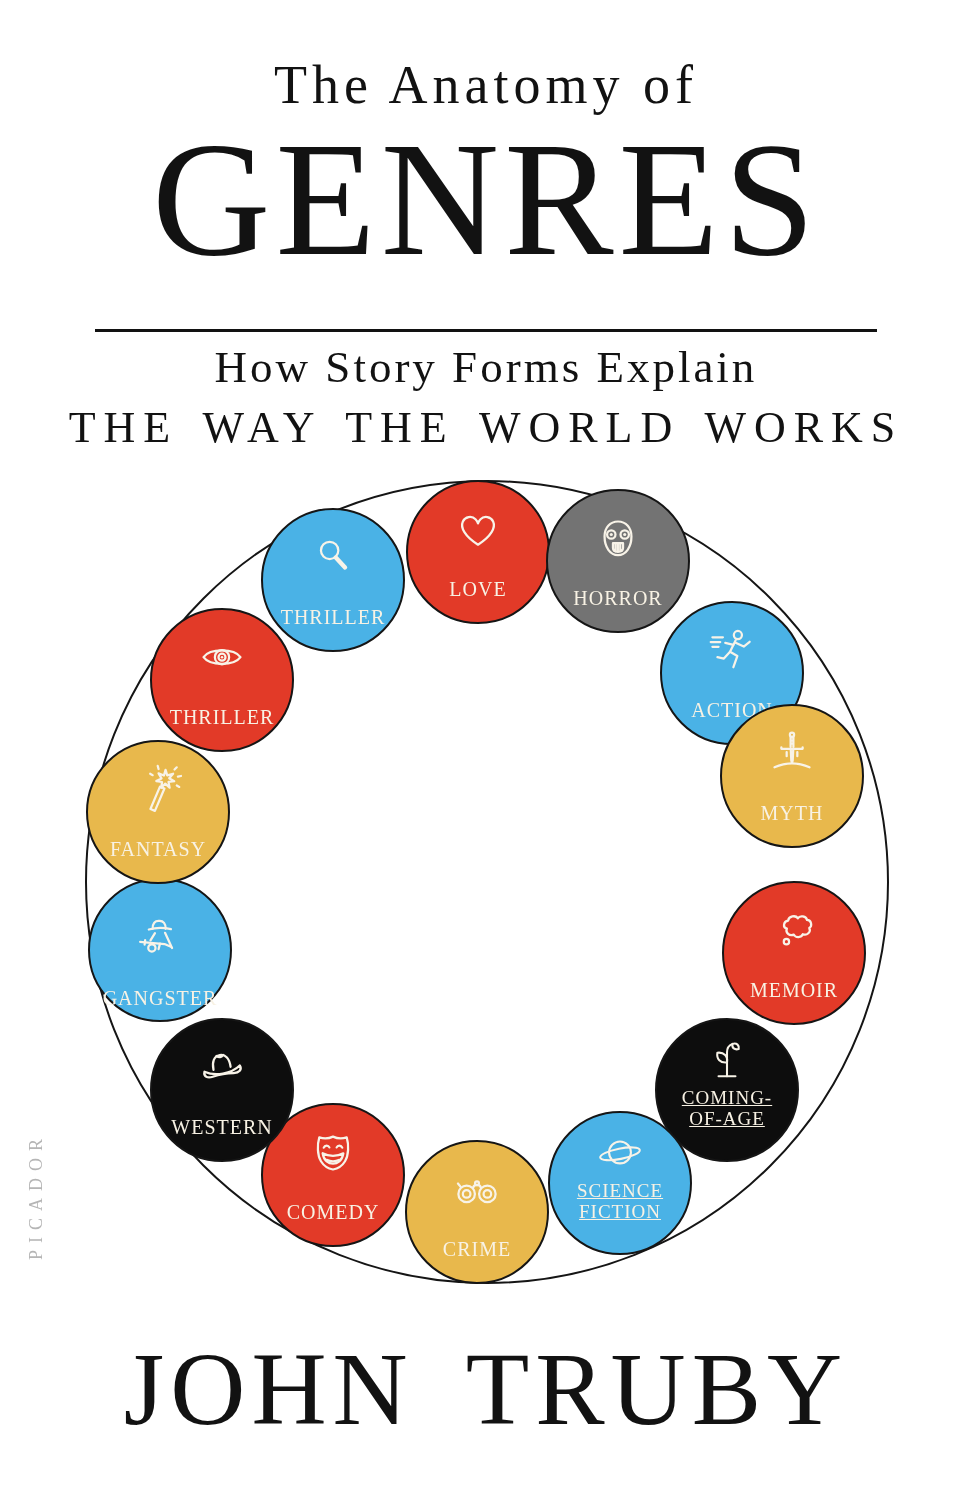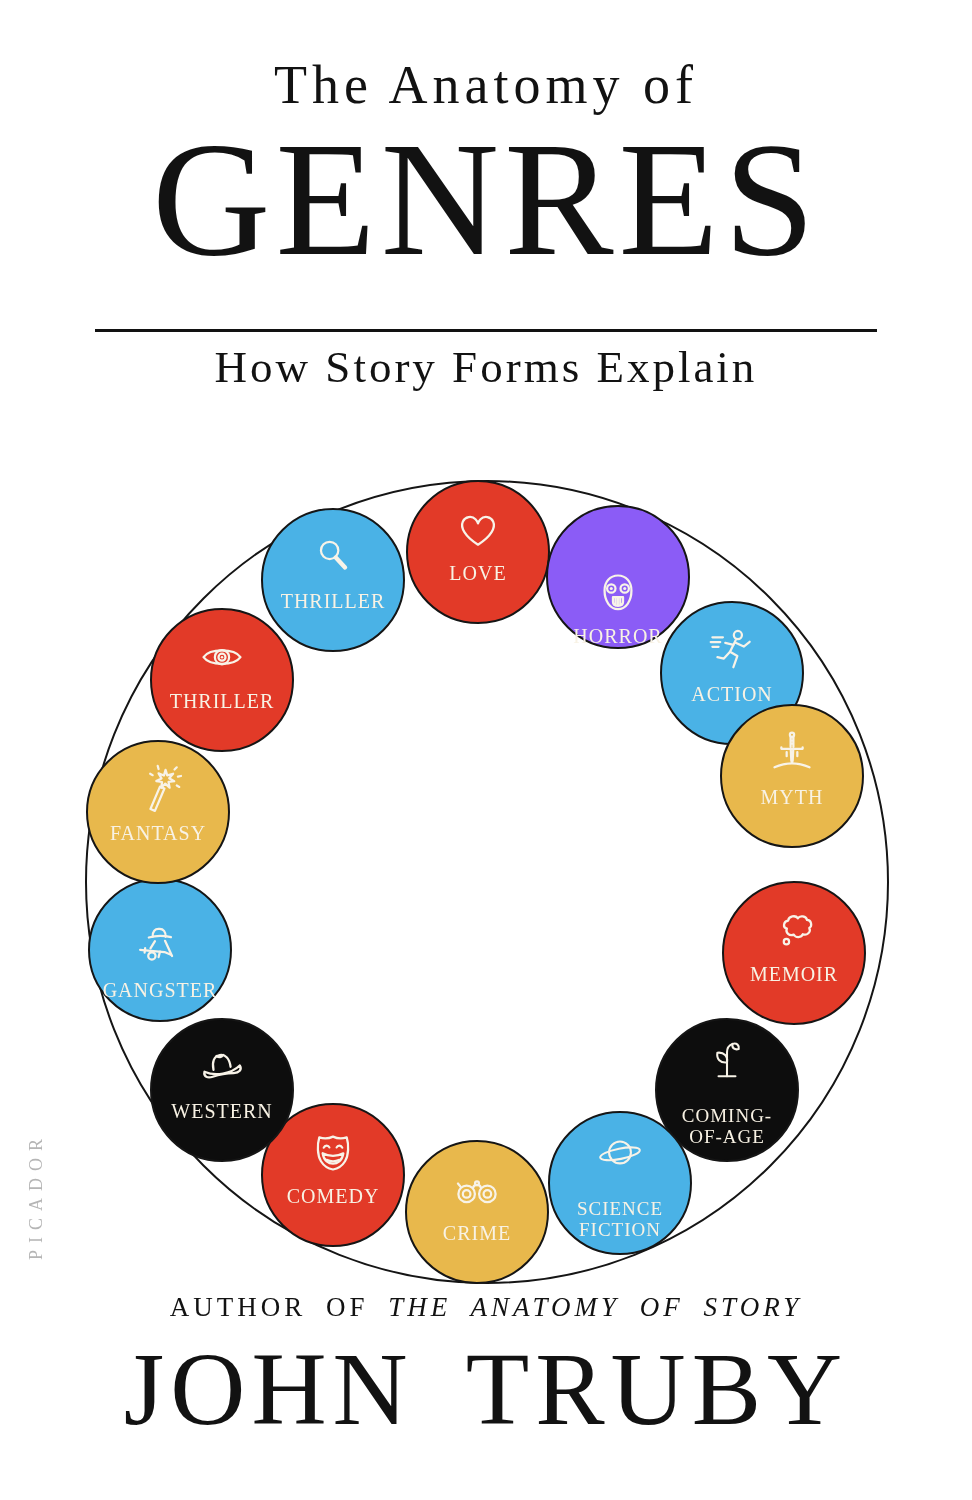--- a/index.html
+++ b/index.html
@@ -25,59 +25,60 @@
     position:absolute;width:144px;height:144px;border-radius:50%;
     border:2px solid #151515;box-sizing:border-box;
     display:flex;flex-direction:column;align-items:center;
     padding-top:21px;
   }
   .gicon{height:54px;display:flex;align-items:center;justify-content:center;}
   .gicon svg{width:56px;height:56px;stroke:#f8f3e8;fill:none;stroke-width:1.6;stroke-linecap:round;stroke-linejoin:round;}
   .gicon .f{fill:#f8f3e8;stroke:none;}
   .gicon .thick{stroke-width:3.1;}
   .glabel{
-    margin-top:5px;color:#f8f2e4;font-size:20px;letter-spacing:1px;
+    margin-top:21px;color:#f8f2e4;font-size:20px;letter-spacing:1px;
     text-align:center;line-height:1.12;
   }
   .genre.two{padding-top:15px;}
   .genre.two .gicon{height:50px;}
   .genre.two .gicon svg{width:52px;height:52px;}
-  .genre.two .glabel{font-size:19px;margin-top:20px;}
+  .genre.two .glabel{font-size:19px;margin-top:2px;text-decoration:underline;}
   .glabel span{display:block;}
   .publisher{
     position:absolute;left:36px;top:1196px;
     transform:translate(-50%,-50%) rotate(-90deg);
     color:#b5b5b5;font-size:18px;letter-spacing:7px;white-space:nowrap;
   }
   .author-note{top:1292px;font-size:27px;letter-spacing:4px;word-spacing:9px;}
   .author-note .ital{font-style:italic;}
   .author-name{top:1337px;font-size:104px;letter-spacing:6px;word-spacing:22px;line-height:1;}
 </style>
 </head>
 <body>
 
 <div class="cover">
   <div class="centered title-prefix">The Anatomy of</div>
   <div class="centered title-main">GENRES</div>
   <div class="divider"></div>
   <div class="centered sub1">How Story Forms Explain</div>
+  <div class="centered sub2">THE WAY THE WORLD WORKS</div>
 
   <div class="ring"></div>
   <div id="genres">
       <div class="genre" style="left: 406px; top: 480px; background: rgb(226, 58, 40);">
         <span class="gicon">
           <svg viewBox="0 0 40 40" aria-hidden="true">
             <path d="M20 30.5 C10.5 24.3 7.2 18.2 9.2 13.9 C10.8 10.4 15.6 9.6 18.2 12.3 C19.2 13.3 19.7 14.3 20 15.3 C20.3 14.3 20.8 13.3 21.8 12.3 C24.4 9.6 29.2 10.4 30.8 13.9 C32.8 18.2 29.5 24.3 20 30.5 Z"></path>
           </svg>
         </span>
         <span class="glabel">
           <span>LOVE</span>
         </span>
       </div>
-      <div class="genre" style="left: 546px; top: 505px; background: #8b5cf6; justify-content: flex-end;">
+      <div class="genre" style="left: 546px; top: 489px; background: #737373;">
         <span class="gicon">
           <svg viewBox="0 0 40 40" aria-hidden="true">
             <path d="M20 7.5 C25.8 7.5 29.6 12 29.6 18.2 C29.6 25.8 25.6 31.5 20 31.5 C14.4 31.5 10.4 25.8 10.4 18.2 C10.4 12 14.2 7.5 20 7.5 Z"></path>
             <circle cx="15.2" cy="16.8" r="3"></circle>
             <circle cx="24.8" cy="16.8" r="3"></circle>
             <circle class="f" cx="15.2" cy="16.8" r="1.1"></circle>
             <circle class="f" cx="24.8" cy="16.8" r="1.1"></circle>
             <path d="M16.4 23 H23.6 M16.4 23 V26.5 C16.4 28.2 17.8 29.2 20 29.2 C22.2 29.2 23.6 28.2 23.6 26.5 V23 M18.2 23 V29 M19.9 23 V29.2 M21.6 23 V29"></path>
           </svg>
         </span>
@@ -244,18 +245,14 @@
           </svg>
         </span>
         <span class="glabel">
           <span>THRILLER</span>
         </span>
       </div>
     </div>
 
   <div class="publisher">PICADOR</div>
 
-  <div class="centered author-note">
-    <span>AUTHOR OF</span>
-    <span class="ital">THE ANATOMY OF STORY</span>
-  </div>
   <div class="centered author-name">JOHN TRUBY</div>
 </div>
 
 </body></html>

